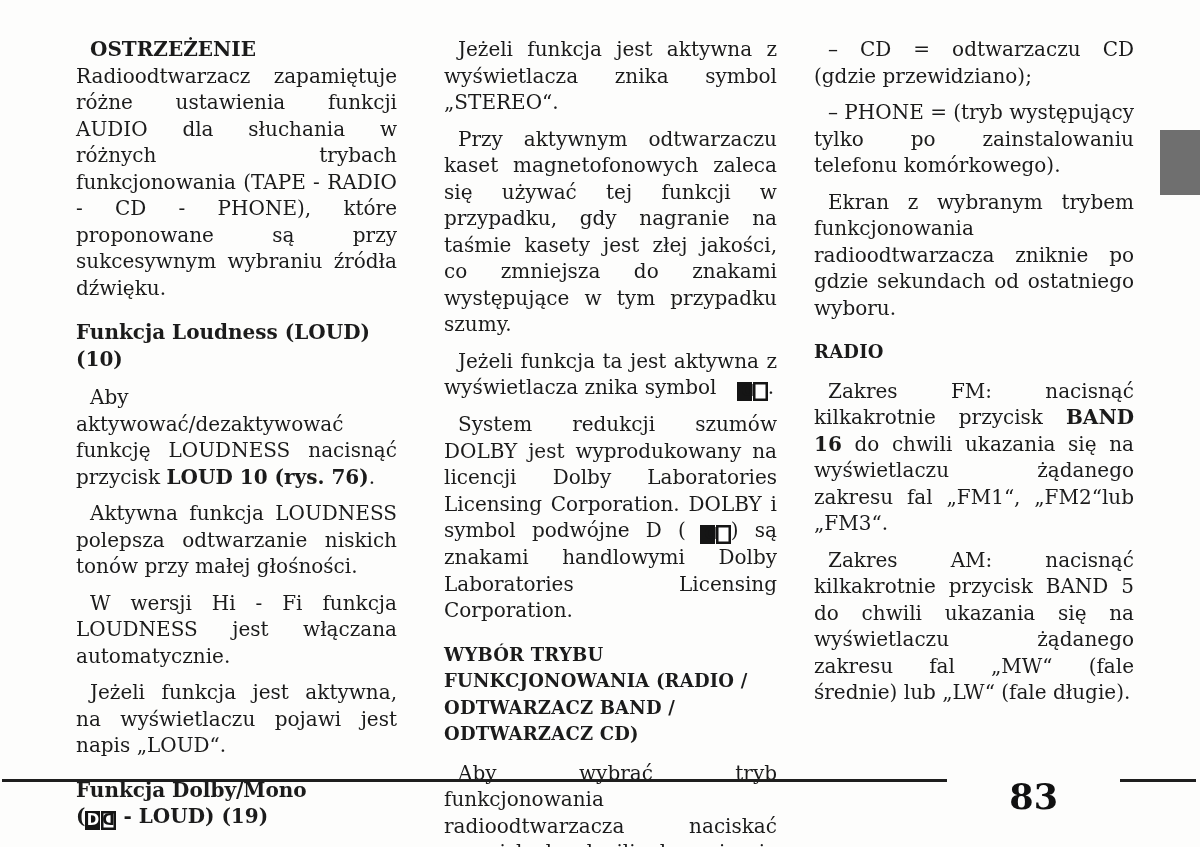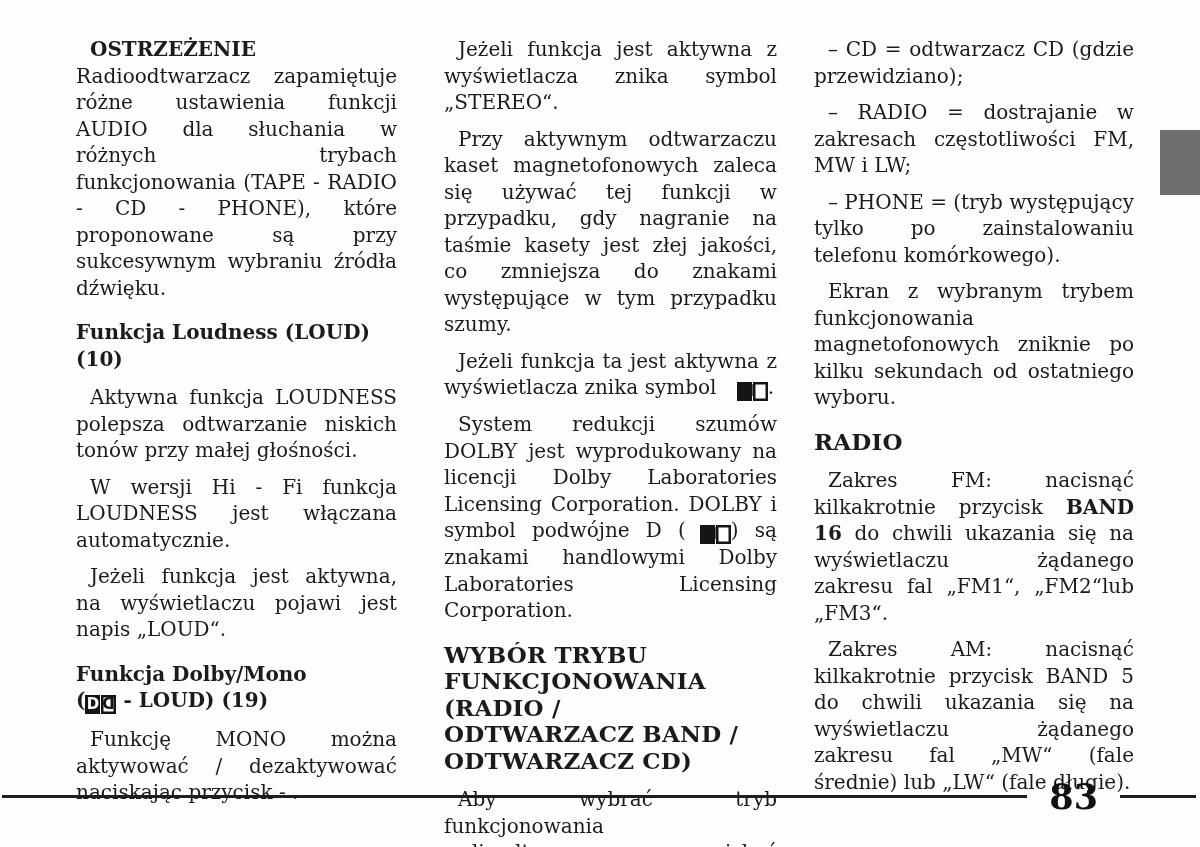--- a/index.html
+++ b/index.html
@@ -9,48 +9,49 @@
     background:#fdfdfc; overflow:hidden;
     font-family:"DejaVu Serif", serif; color:#1b1b1b;
   }
   .col { position:absolute; top:36px; text-align:justify; font-size:20px; line-height:26.5px; }
   .col-1 { left:76px;  width:321px; }
   .col-2 { left:444px; width:333px; }
   .col-3 { left:814px; width:320px; }
   .para { margin:0 0 10px; text-indent:14px; }
   .hd   { margin:18px 0 12px; white-space:pre-line; text-align:left; font-weight:bold; }
   h3.hd { font-size:20px; }
-  h2.hd { font-size:23px; letter-spacing:.2px; }
+  h2.hd { font-size:18px; letter-spacing:.2px; }
   .col > :first-child { margin-top:0; }
   b { font-weight:bold; }
   
   .dolby { display:inline-block; white-space:nowrap; vertical-align:-2px; line-height:0; }
   .dolby .dd {
     display:inline-block; width:15px; height:19px; text-align:center;
     font-family:"DejaVu Sans", sans-serif; font-weight:bold; font-size:15px; line-height:19px;
   }
   .dolby .dl { background:#151515; color:#fff; margin-right:1px; }
   .dolby .dr { color:#151515; background:#fff; box-shadow:inset 0 0 0 2.5px #151515; transform:scaleX(-1); }
   
   .sectab { position:absolute; right:0; top:130px; width:40px; height:65px; background:#6f6f6f; }
   
-  .footer { position:absolute; left:0; right:0; top:779px; display:flex; align-items:center; }
+  .footer { position:absolute; left:0; right:0; top:779px; display:flex; align-items:flex-start;gap:40px; }
   .rule { height:3px; background:#1e1e1e; }
   .rule-long { flex:1 1 auto; margin-left:2px; }
   .pagenum { margin:0 22px; font-size:35px; font-weight:bold; line-height:1; color:#111; }
   .rule-short { width:76px; margin-right:4px; }
 </style>
 </head>
 <body>
 
 <div class="page">
 
   <div class="col col-1">
     <p class="para"><b>OSTRZEŻENIE</b> Radioodtwarzacz zapamiętuje różne ustawienia funkcji AUDIO dla słuchania w różnych trybach funkcjonowania (TAPE - RADIO - CD - PHONE), które proponowane są przy sukcesywnym wybraniu źródła dźwięku.</p>
     <h3 class="hd">Funkcja Loudness (LOUD) (10)</h3>
+    <p class="para">Aby aktywować/dezaktywować funkcję LOUDNESS nacisnąć przycisk <b>LOUD 10 (rys. 76)</b>.</p>
     <p class="para">Aktywna funkcja LOUDNESS polepsza odtwarzanie niskich tonów przy małej głośności.</p>
     <p class="para">W wersji Hi - Fi funkcja LOUDNESS jest włączana automatycznie.</p>
     <p class="para">Jeżeli funkcja jest aktywna, na wyświetlaczu pojawi jest napis „LOUD“.</p>
     <h3 class="hd">Funkcja Dolby/Mono
 (<span class="dolby"><span class="dd dl">D</span><span class="dd dr">D</span></span> - <b>LOUD</b>) (19)</h3>
     <p class="para">Funkcję  MONO można aktywować / dezaktywować naciskając przycisk  - .</p>
 
   </div>
 
   <div class="col col-2">
@@ -60,24 +61,23 @@
     <p class="para">System redukcji szumów DOLBY jest wyprodukowany na licencji Dolby Laboratories Licensing Corporation. DOLBY i symbol podwójne D (<span class="dolby"><span class="dd dl">D</span><span class="dd dr">D</span></span>) są znakami handlowymi Dolby Laboratories Licensing Corporation.</p>
     <h2 class="hd">WYBÓR TRYBU
 FUNKCJONOWANIA (RADIO /
 ODTWARZACZ BAND /
 ODTWARZACZ CD)</h2>
     <p class="para">Aby wybrać tryb funkcjonowania radioodtwarzacza naciskać przycisk  do chwili ukazania się dostępnych opcji i sukcesywnie naciskać go kilkakrotnie krótko, aby dokonać wyboru między:</p>
 
   </div>
 
   <div class="col col-3">
-    <p class="para">–  CD = odtwarzacz CD (gdzie przewidziano);</p>
-    <p class="para">–  RADIO = dostrajanie w zakresach częstotliwości FM, MW i LW;</p>
+    <p class="para">–  CD = odtwarzaczu CD (gdzie przewidziano);</p>
     <p class="para">–  PHONE = (tryb występujący tylko po zainstalowaniu telefonu komórkowego).</p>
-    <p class="para">Ekran z wybranym trybem funkcjonowania magnetofonowych zniknie po kilku sekundach od ostatniego wyboru.</p>
+    <p class="para">Ekran z wybranym trybem funkcjonowania radioodtwarzacza zniknie po gdzie sekundach od ostatniego wyboru.</p>
     <h2 class="hd">RADIO</h2>
     <p class="para">Zakres FM: nacisnąć kilkakrotnie przycisk <b>BAND 16</b> do chwili ukazania się na wyświetlaczu żądanego zakresu fal „FM1“, „FM2“lub „FM3“.</p>
     <p class="para">Zakres AM: nacisnąć kilkakrotnie przycisk BAND 5 do chwili ukazania się na wyświetlaczu żądanego zakresu fal „MW“ (fale średnie) lub „LW“ (fale długie).</p>
   </div>
 
   <div class="sectab"></div>
 
   <div class="footer">
     <span class="rule rule-long"></span>
     <span class="pagenum">83</span>

